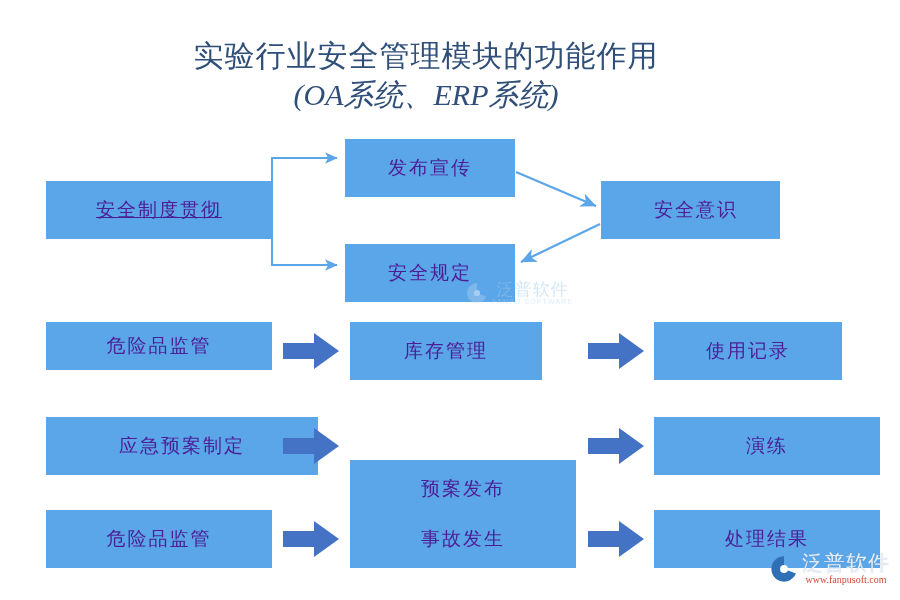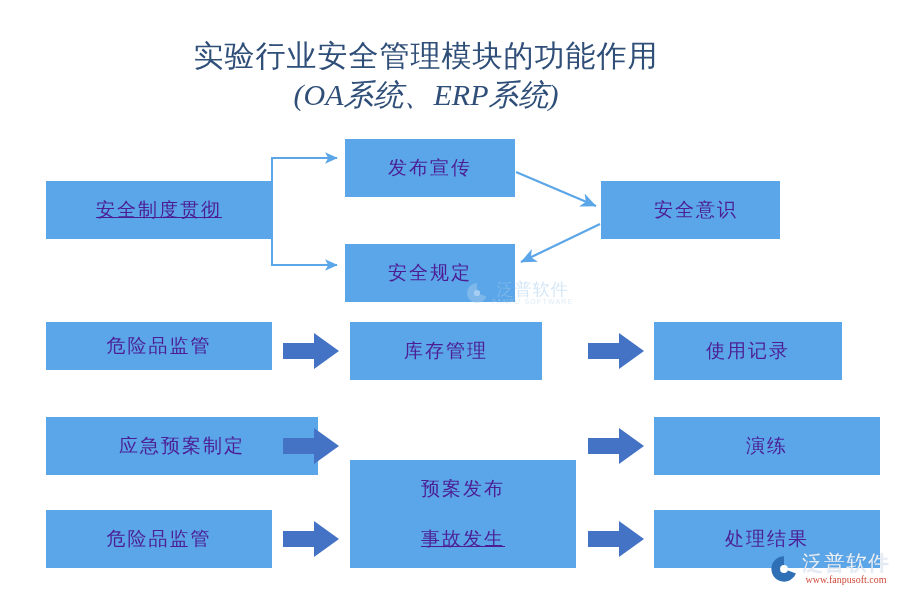--- a/index.html
+++ b/index.html
@@ -207,21 +207,21 @@
   </div>
 
   <div class="node" style="left:46px; top:510px; width:226px; height:58px;">
     <span>危险品监管</span>
   </div>
 
   <svg class="block-arrow" style="left:283px; top:519px;" viewBox="0 0 56 40" xmlns="http://www.w3.org/2000/svg">
     <path d="M0,12 L31,12 L31,2 L56,20 L31,38 L31,28 L0,28 Z" fill="#4472c4"></path>
   </svg>
 
-  <div class="node" style="left:350px; top:510px; width:226px; height:58px;text-decoration:underline;">
+  <div class="node" style="left:350px; top:510px; width:226px; height:58px;">
     <span>事故发生</span>
   </div>
 
   <svg class="block-arrow" style="left:588px; top:519px;" viewBox="0 0 56 40" xmlns="http://www.w3.org/2000/svg">
     <path d="M0,12 L31,12 L31,2 L56,20 L31,38 L31,28 L0,28 Z" fill="#4472c4"></path>
   </svg>
 
   <div class="node" style="left:654px; top:510px; width:226px; height:58px;">
     <span>处理结果</span>
   </div>

